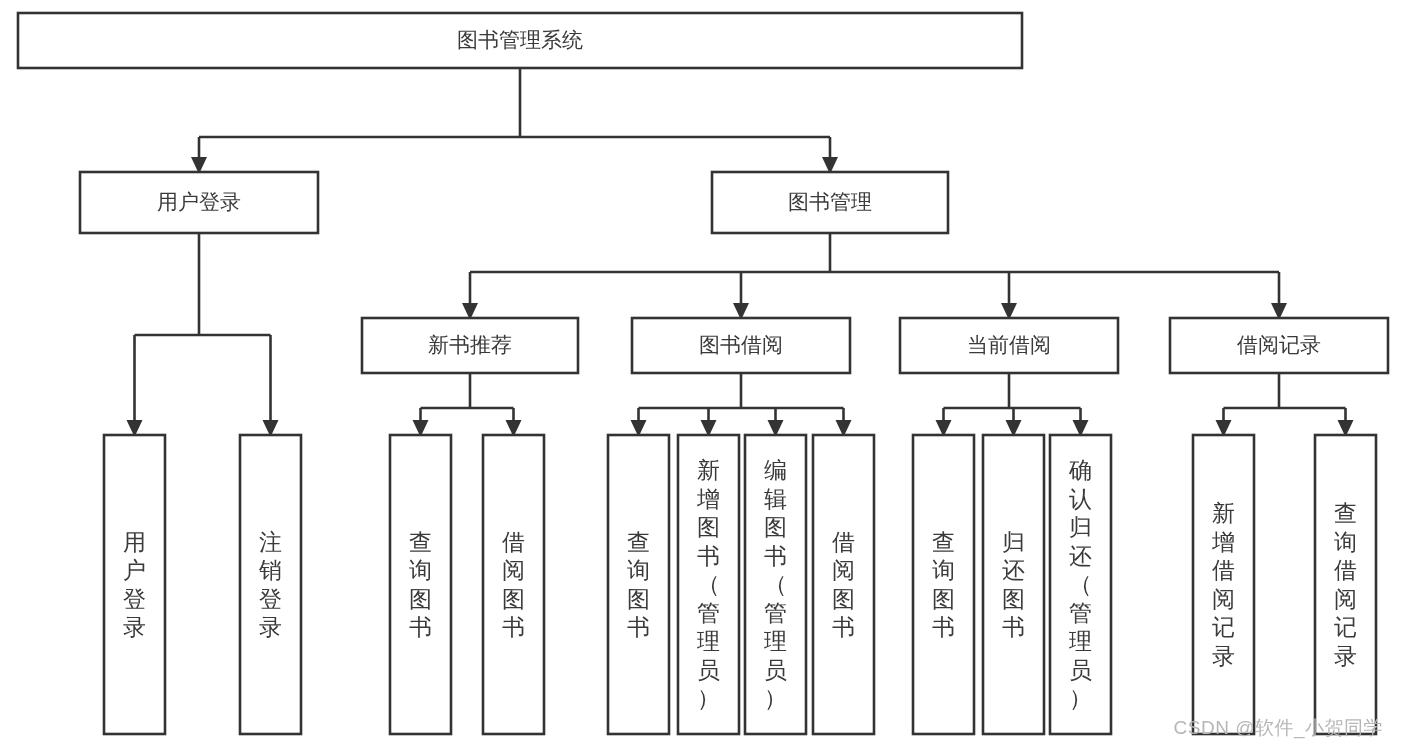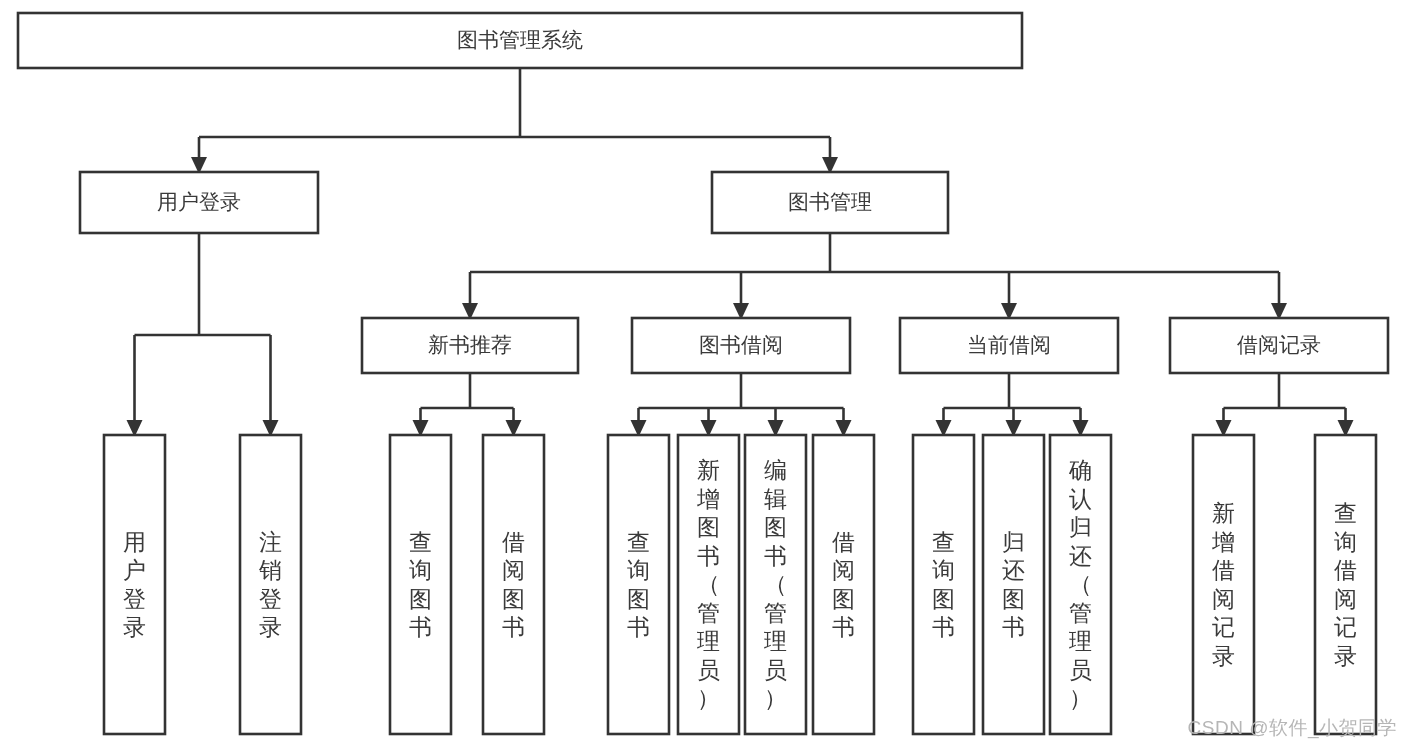--- a/index.html
+++ b/index.html
@@ -50,21 +50,21 @@
     dominant-baseline: middle;
   }
   .node-label-vertical {
     font-family: "Liberation Sans", "DejaVu Sans", sans-serif;
     fill: #3a3a3a;
     font-size: 23px;
     text-anchor: middle;
   }
   .watermark {
     position: absolute;
-    right: 8px;
+    right: 22px;
     bottom: 6px;
     font-family: "Liberation Sans", "DejaVu Sans", sans-serif;
     font-size: 19px;
     color: #b6b6b6;
     letter-spacing: 0.5px;
     white-space: nowrap;
     user-select: none;
   }
 </style>
 </head>

